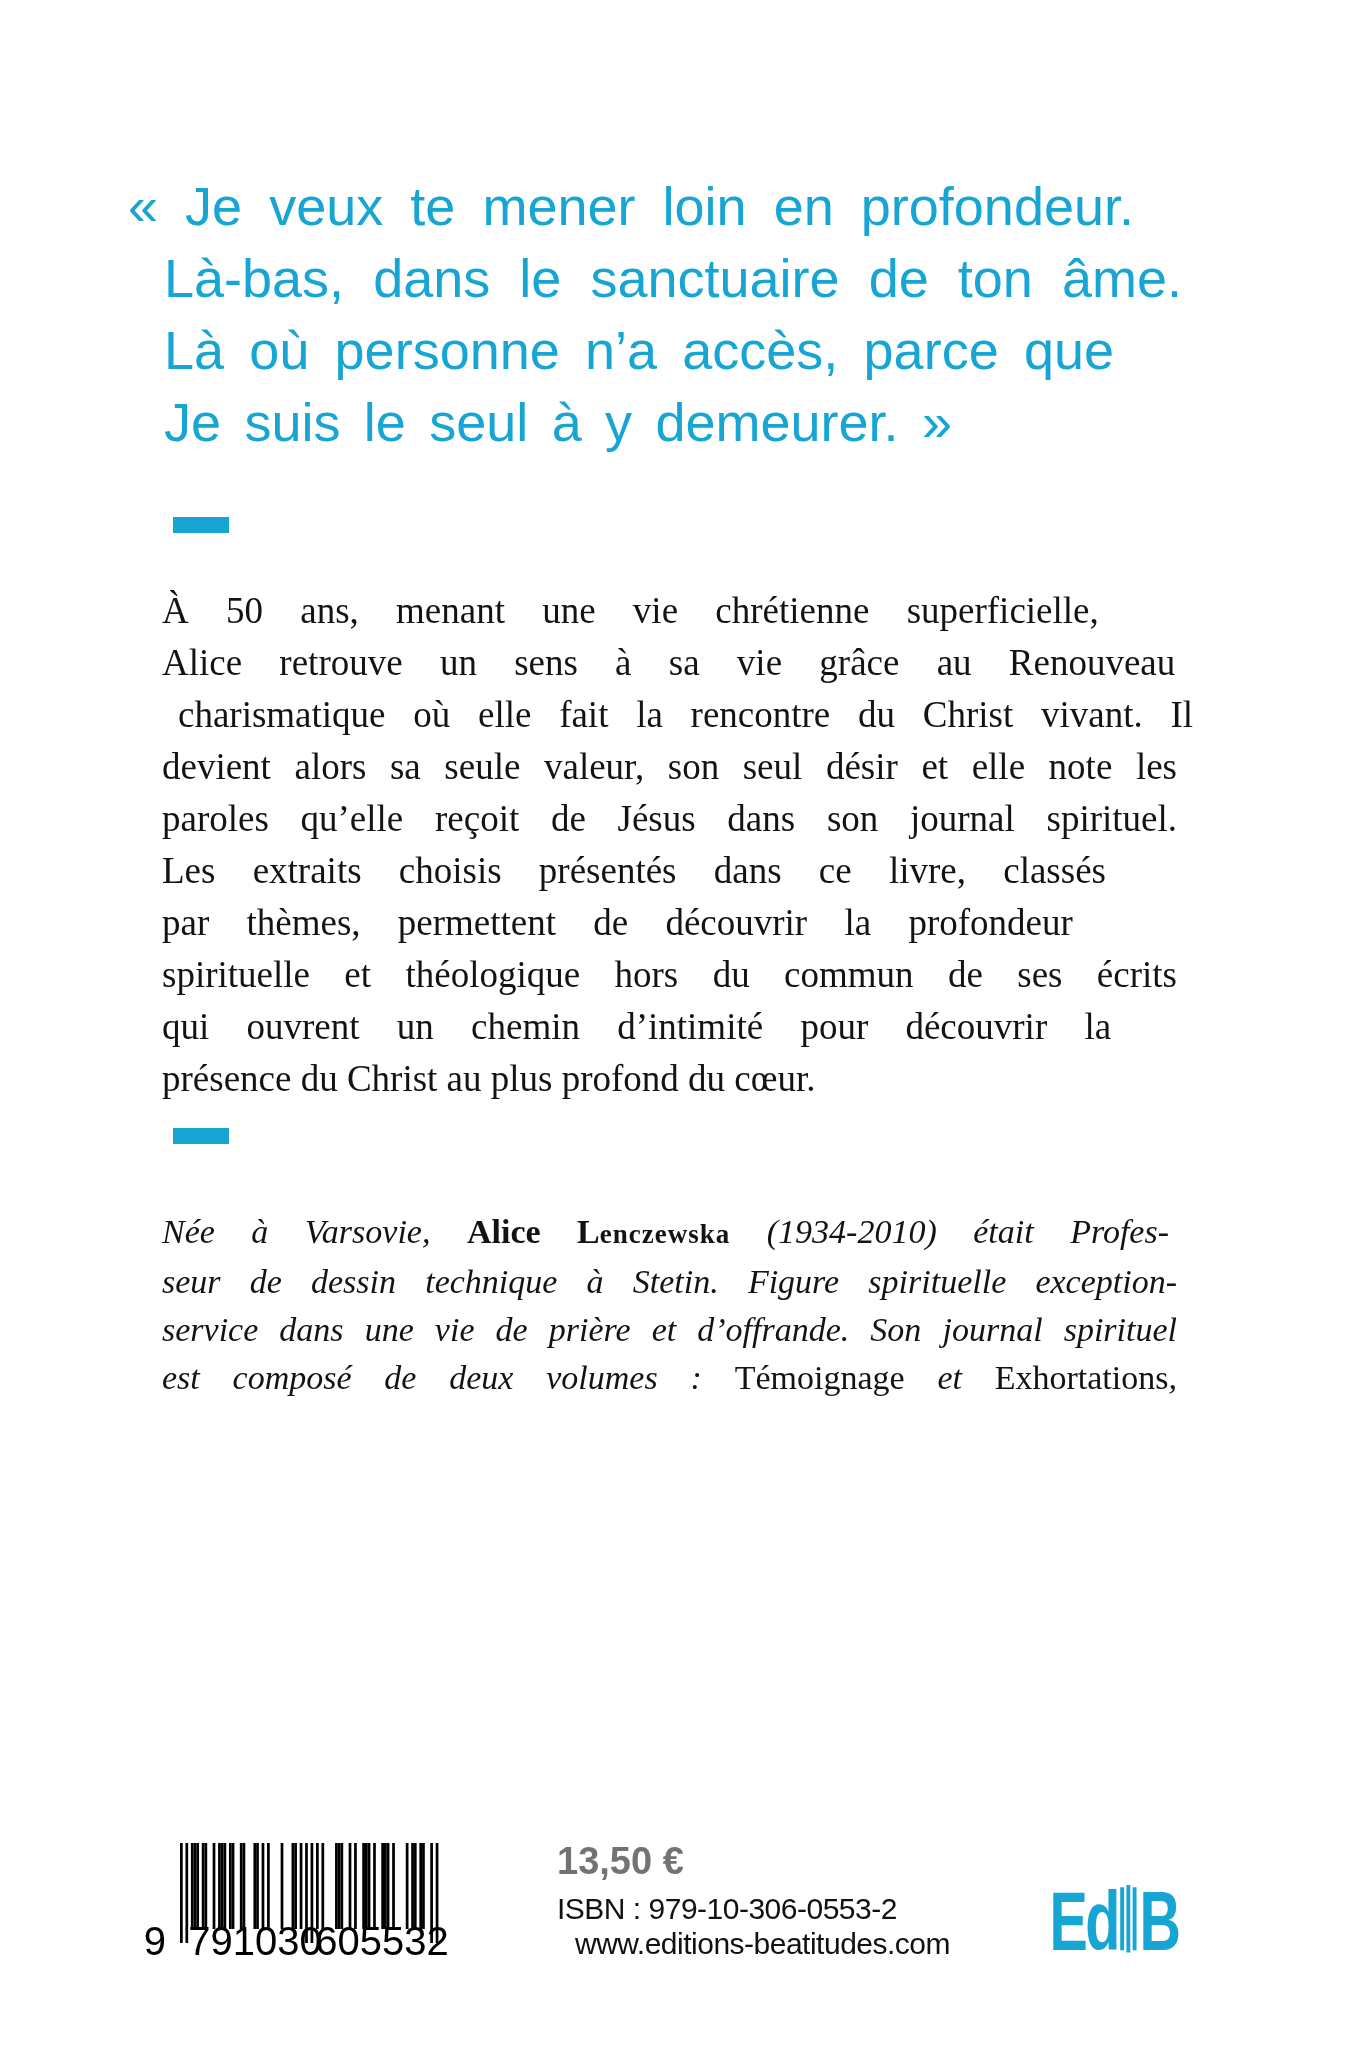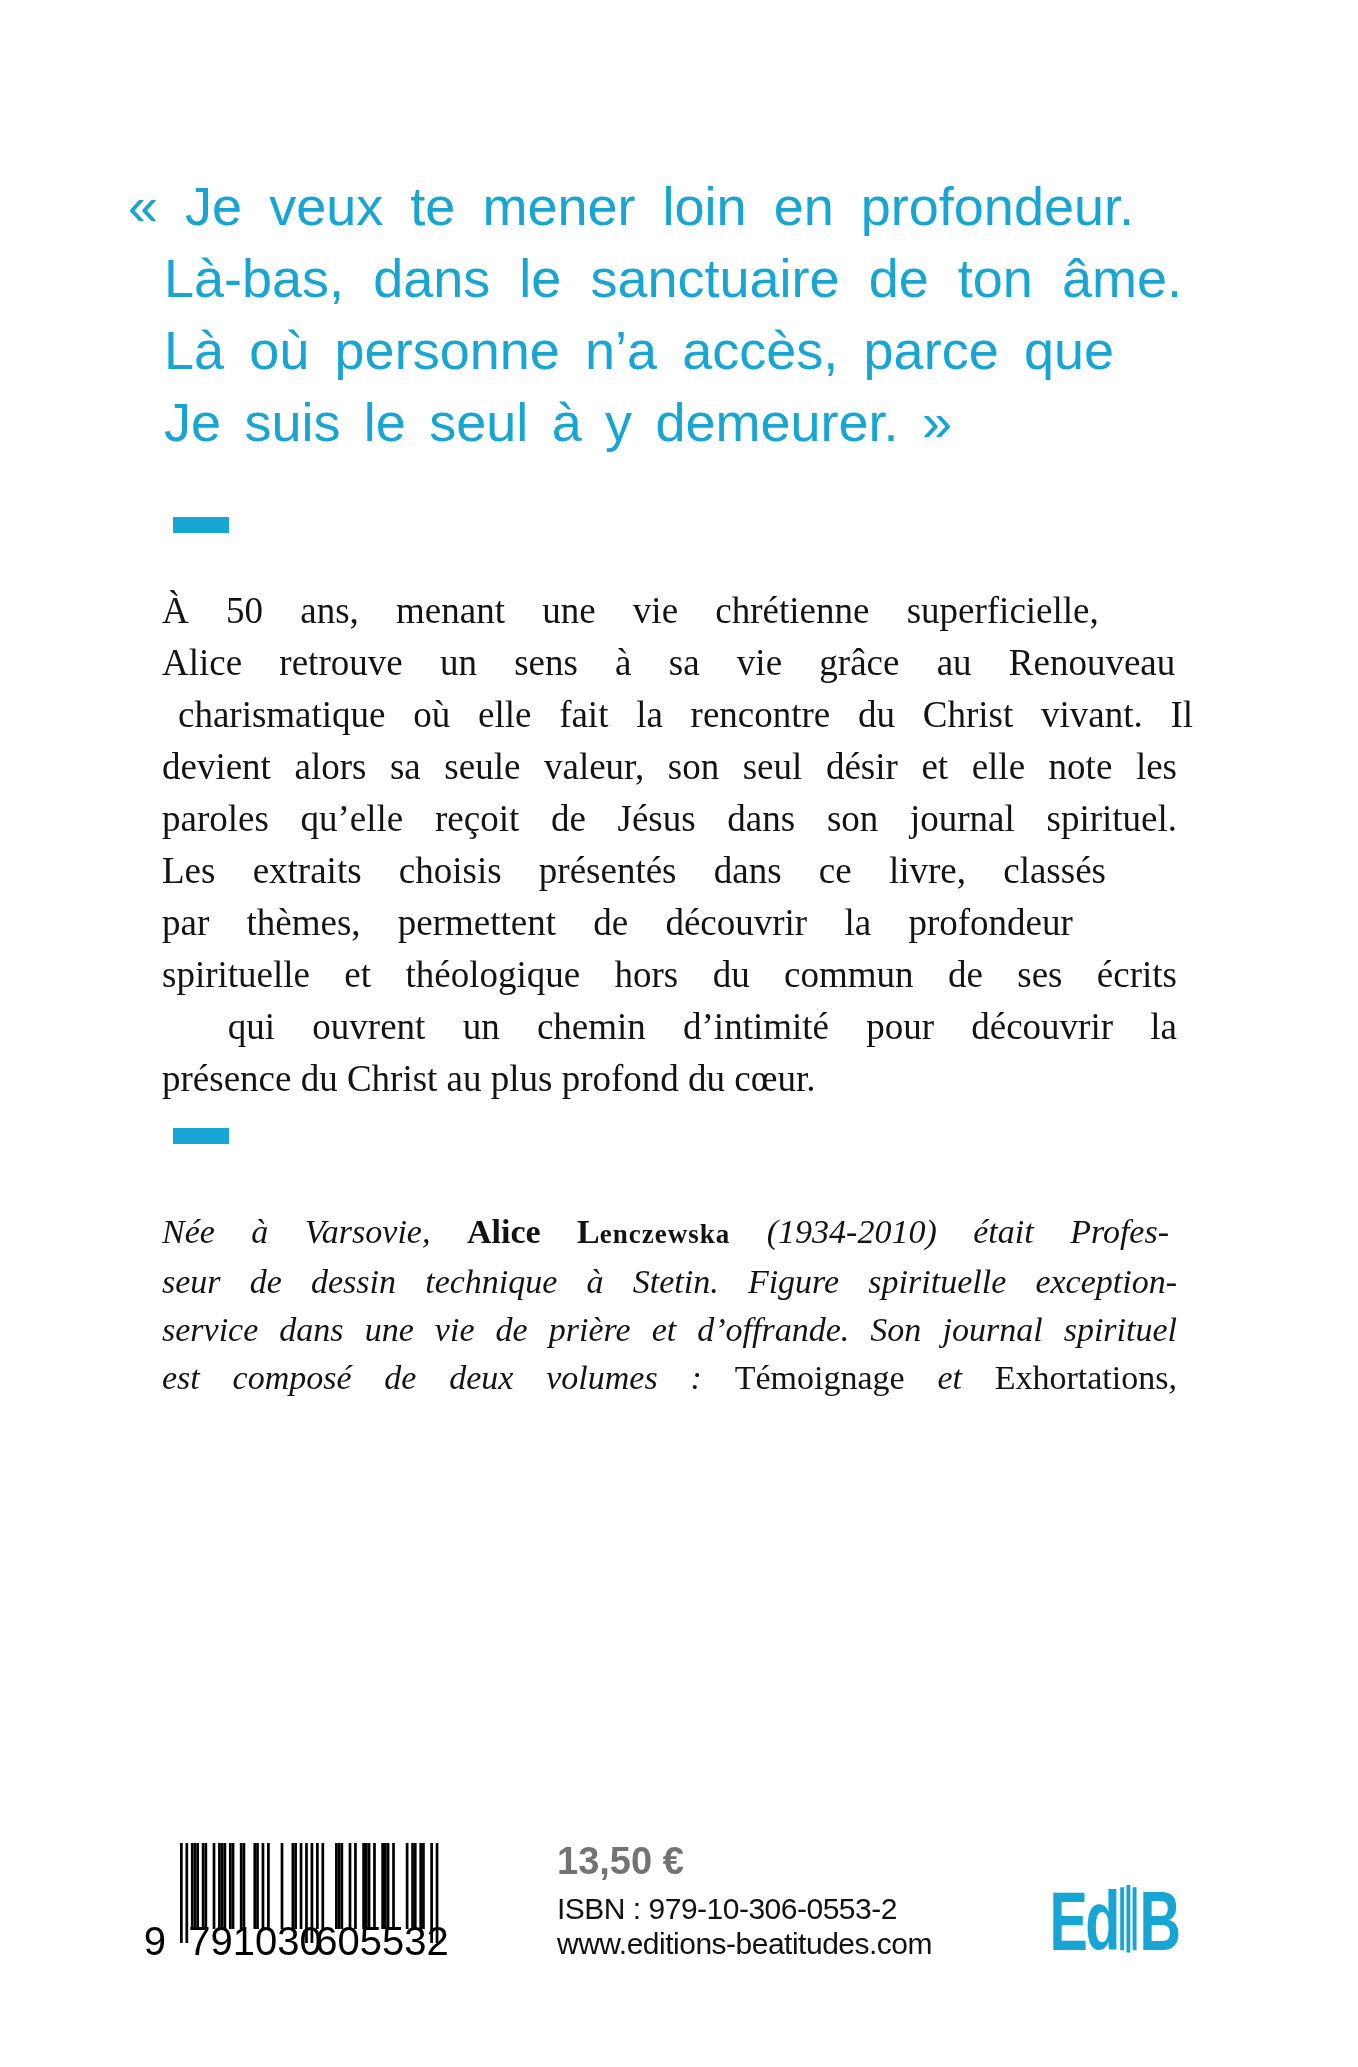--- a/index.html
+++ b/index.html
@@ -35,21 +35,21 @@
   
   .barcode-wrap{position:absolute;left:126px;top:1843px;width:330px;height:125px;color:#000;}
   .bc-num{position:absolute;font-family:"Liberation Sans",sans-serif;font-size:40px;
           line-height:1;letter-spacing:0px;color:#000;}
   #bc-first{left:0;top:78px;width:40px;text-align:right;}
   #bc-left{left:62px;top:78px;width:134px;text-align:center;}
   #bc-right{left:189px;top:78px;width:134px;text-align:center;}
 
   .price{position:absolute;left:557px;top:1840px;font-size:38px;font-weight:700;color:#737373;}
   .isbn{position:absolute;left:557px;top:1892px;font-size:30px;color:#111;letter-spacing:-0.5px;}
-  .site{position:absolute;left:557px;top:1927px;font-size:30px;color:#111;letter-spacing:-0.5px;}
+  .site{position:absolute;left:575px;top:1927px;font-size:30px;color:#111;letter-spacing:-0.5px;}
 
   .logo{position:absolute;left:1048px;top:1876px;}
   .logo text{font-family:"Liberation Sans",sans-serif;font-weight:700;}
 </style>
 </head>
 <body>
 
 <div class="page">
 
   <div class="quote" id="quote" style="color: rgb(23, 165, 211);">
@@ -64,21 +64,21 @@
 
   <div class="para" id="synopsis">
       <div class="pline" style="word-spacing: 28px;"><span>À 50 ans, menant une vie chrétienne superficielle,</span></div>
       <div class="pline" style="word-spacing: 28px;"><span>Alice retrouve un sens à sa vie grâce au Renouveau</span></div>
       <div class="pline" style="word-spacing: 18.4809px; margin-left: 16px;"><span>charismatique où elle fait la rencontre du Christ vivant. Il</span></div>
       <div class="pline" style="word-spacing: 14.321px;"><span>devient alors sa seule valeur, son seul désir et elle note les</span></div>
       <div class="pline" style="word-spacing: 22.4531px;"><span>paroles qu’elle reçoit de Jésus dans son journal spirituel.</span></div>
       <div class="pline" style="word-spacing: 28px;"><span>Les extraits choisis présentés dans ce livre, classés</span></div>
       <div class="pline" style="word-spacing: 28px;"><span>par thèmes, permettent de découvrir la profondeur</span></div>
       <div class="pline" style="word-spacing: 25.1465px;"><span>spirituelle et théologique hors du commun de ses écrits</span></div>
-      <div class="pline" style="word-spacing: 28px; text-align: right;"><span>qui ouvrent un chemin d’intimité pour découvrir la</span></div>
+      <div class="pline" style="word-spacing: 28px;"><span>qui ouvrent un chemin d’intimité pour découvrir la</span></div>
       <div class="pline"><span>présence du Christ au plus profond du cœur.</span></div>
     </div>
 
   <div class="para" id="bio">
       <div class="pline" style="word-spacing: 28px;"><span><span class="seg-i">Née à Varsovie, </span><span class="seg-b">Alice L</span><span class="seg-bs">enczewska</span><span class="seg-i"> (1934-2010) était Profes-</span></span></div>
       <div class="pline" style="word-spacing: 20.6914px;"><span><span class="seg-i">seur de dessin technique à Stetin. Figure spirituelle exception-</span></span></div>
       <div class="pline" style="word-spacing: 12.5813px;"><span><span class="seg-i">service dans une vie de prière et d’offrande. Son journal spirituel</span></span></div>
       <div class="pline" style="word-spacing: 24.3125px;"><span><span class="seg-i">est composé de deux volumes : </span><span class="seg-r">Témoignage</span><span class="seg-i"> et </span><span class="seg-r">Exhortations</span><span class="seg-i">,</span></span></div>
     </div>
 

